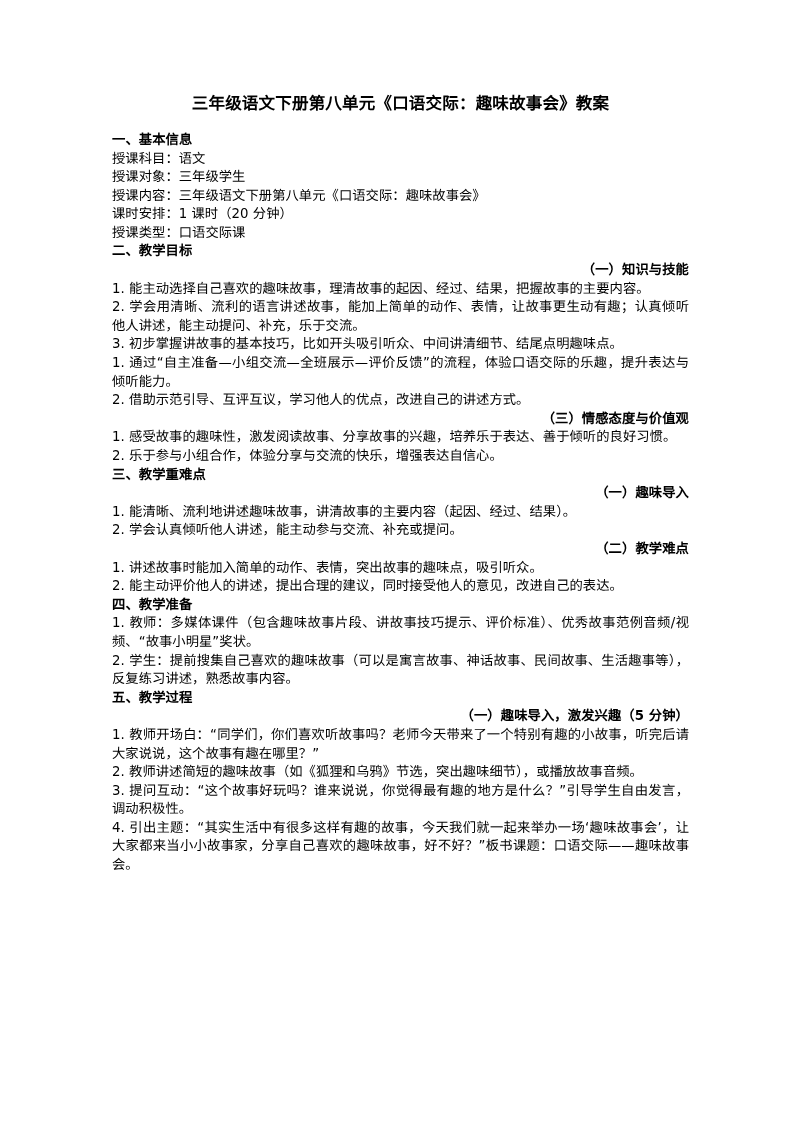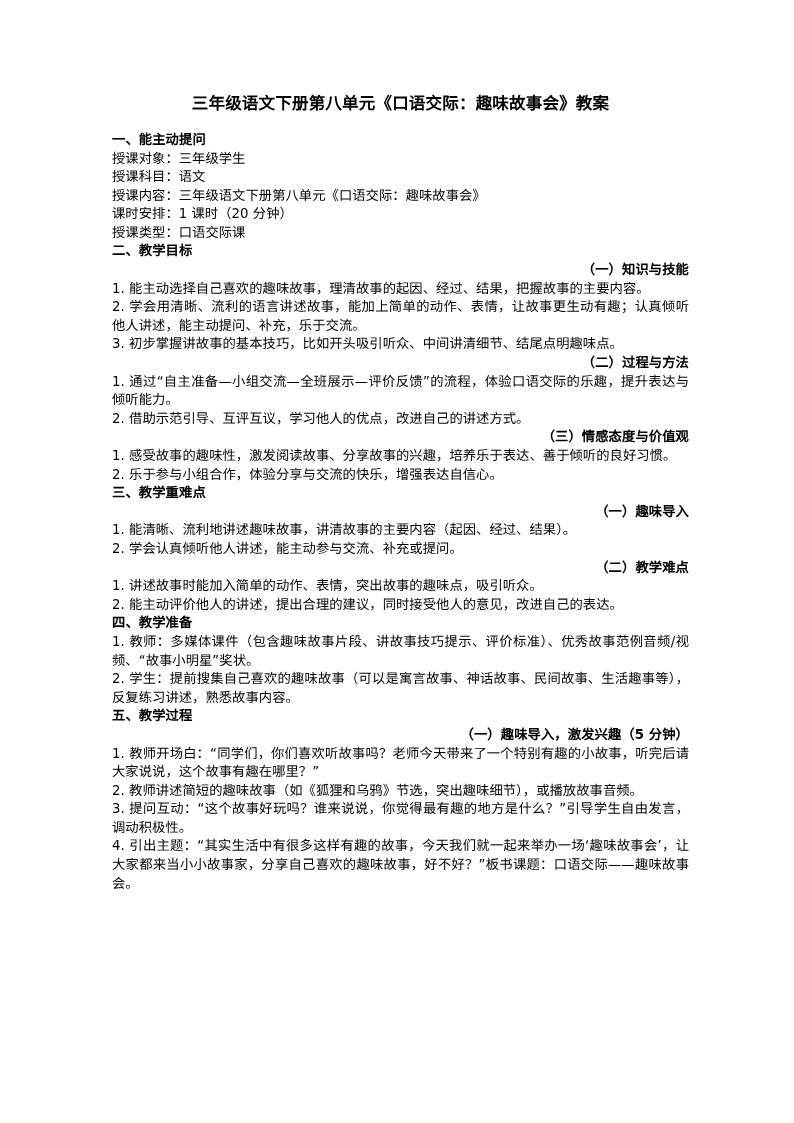--- a/index.html
+++ b/index.html
@@ -64,38 +64,37 @@
   .block { margin: 0; padding: 0; }
 </style>
 </head>
 <body>
 
 <div class="page">
   <div class="content">
     <h1 class="doc-title">三年级语文下册第八单元《口语交际：趣味故事会》教案</h1>
     <div id="sections">
         <div class="block">
-          <div class="sec-h1">一、能主动提问</div>
+          <div class="sec-h1">一、基本信息</div>
+          <div class="para">授课科目：语文</div>
           <div class="para">授课对象：三年级学生</div>
-          <div class="para">授课科目：语文</div>
           <div class="para">授课内容：三年级语文下册第八单元《口语交际：趣味故事会》</div>
           <div class="para">课时安排：1 课时（20 分钟）</div>
           <div class="para">授课类型：口语交际课</div>
         </div>
         <div class="block">
           <div class="sec-h1">二、教学目标</div>
         </div>
         <div class="block">
           <div class="sec-h2">（一）知识与技能</div>
           <div class="para">1. 能主动选择自己喜欢的趣味故事，理清故事的起因、经过、结果，把握故事的主要内容。</div>
           <div class="para">2. 学会用清晰、流利的语言讲述故事，能加上简单的动作、表情，让故事更生动有趣；认真倾听他人讲述，能主动提问、补充，乐于交流。</div>
           <div class="para">3. 初步掌握讲故事的基本技巧，比如开头吸引听众、中间讲清细节、结尾点明趣味点。</div>
         </div>
         <div class="block">
-          <div class="sec-h2">（二）过程与方法</div>
           <div class="para">1. 通过“自主准备—小组交流—全班展示—评价反馈”的流程，体验口语交际的乐趣，提升表达与倾听能力。</div>
           <div class="para">2. 借助示范引导、互评互议，学习他人的优点，改进自己的讲述方式。</div>
         </div>
         <div class="block">
           <div class="sec-h2">（三）情感态度与价值观</div>
           <div class="para">1. 感受故事的趣味性，激发阅读故事、分享故事的兴趣，培养乐于表达、善于倾听的良好习惯。</div>
           <div class="para">2. 乐于参与小组合作，体验分享与交流的快乐，增强表达自信心。</div>
         </div>
         <div class="block">
           <div class="sec-h1">三、教学重难点</div>

